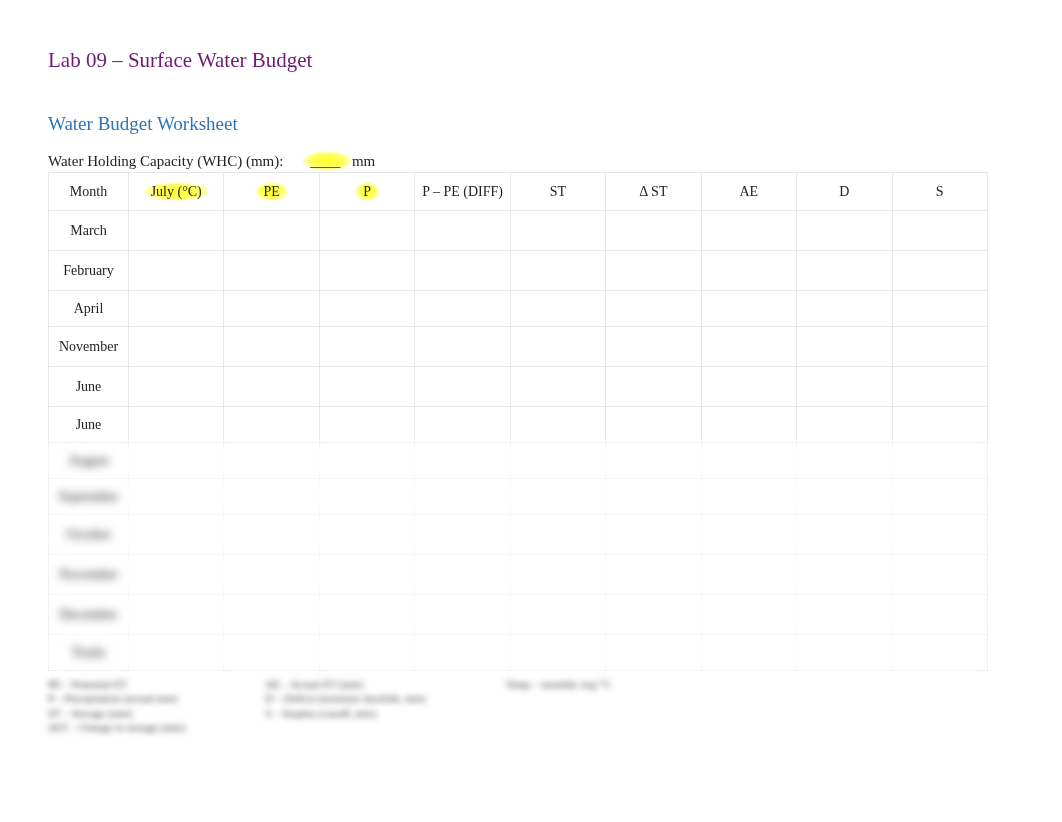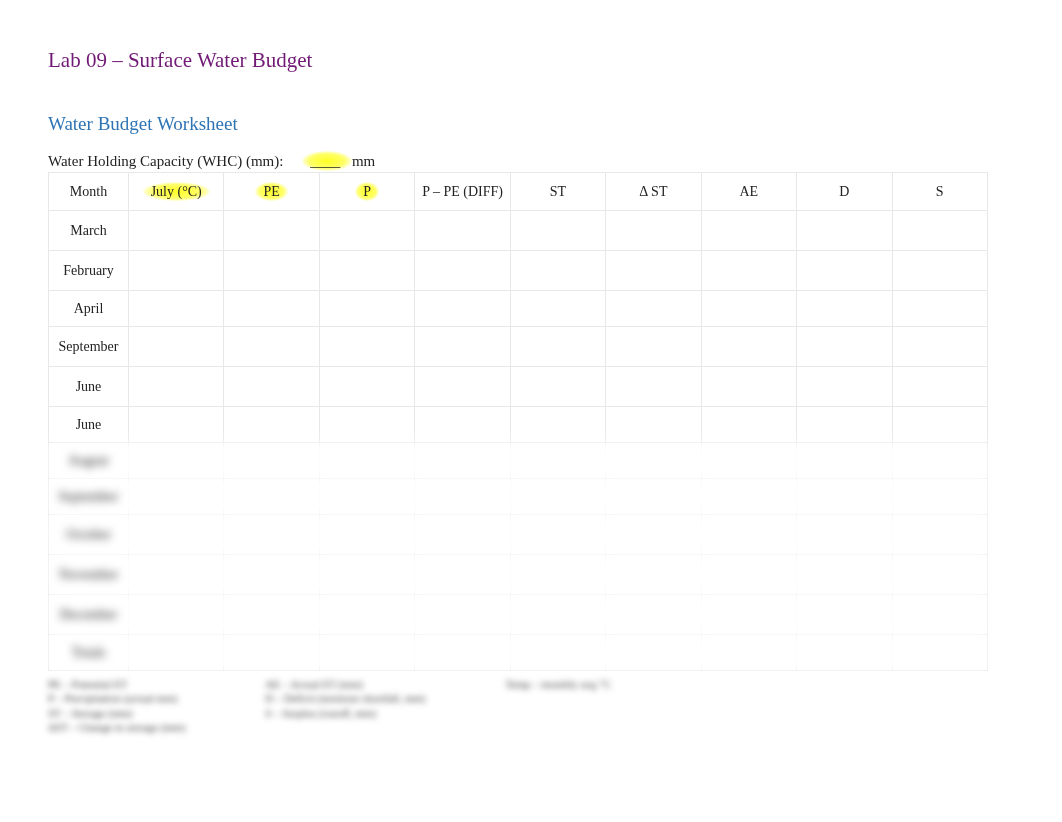--- a/index.html
+++ b/index.html
@@ -143,21 +143,21 @@
         <td></td>
         <td></td>
         <td></td>
         <td></td>
         <td></td>
         <td></td>
         <td></td>
         <td></td>
     </tr>
     <tr class="row-tall">
-      <td>September</td>
+      <td>November</td>
       <td></td>
         <td></td>
         <td></td>
         <td></td>
         <td></td>
         <td></td>
         <td></td>
         <td></td>
         <td></td>
     </tr>

